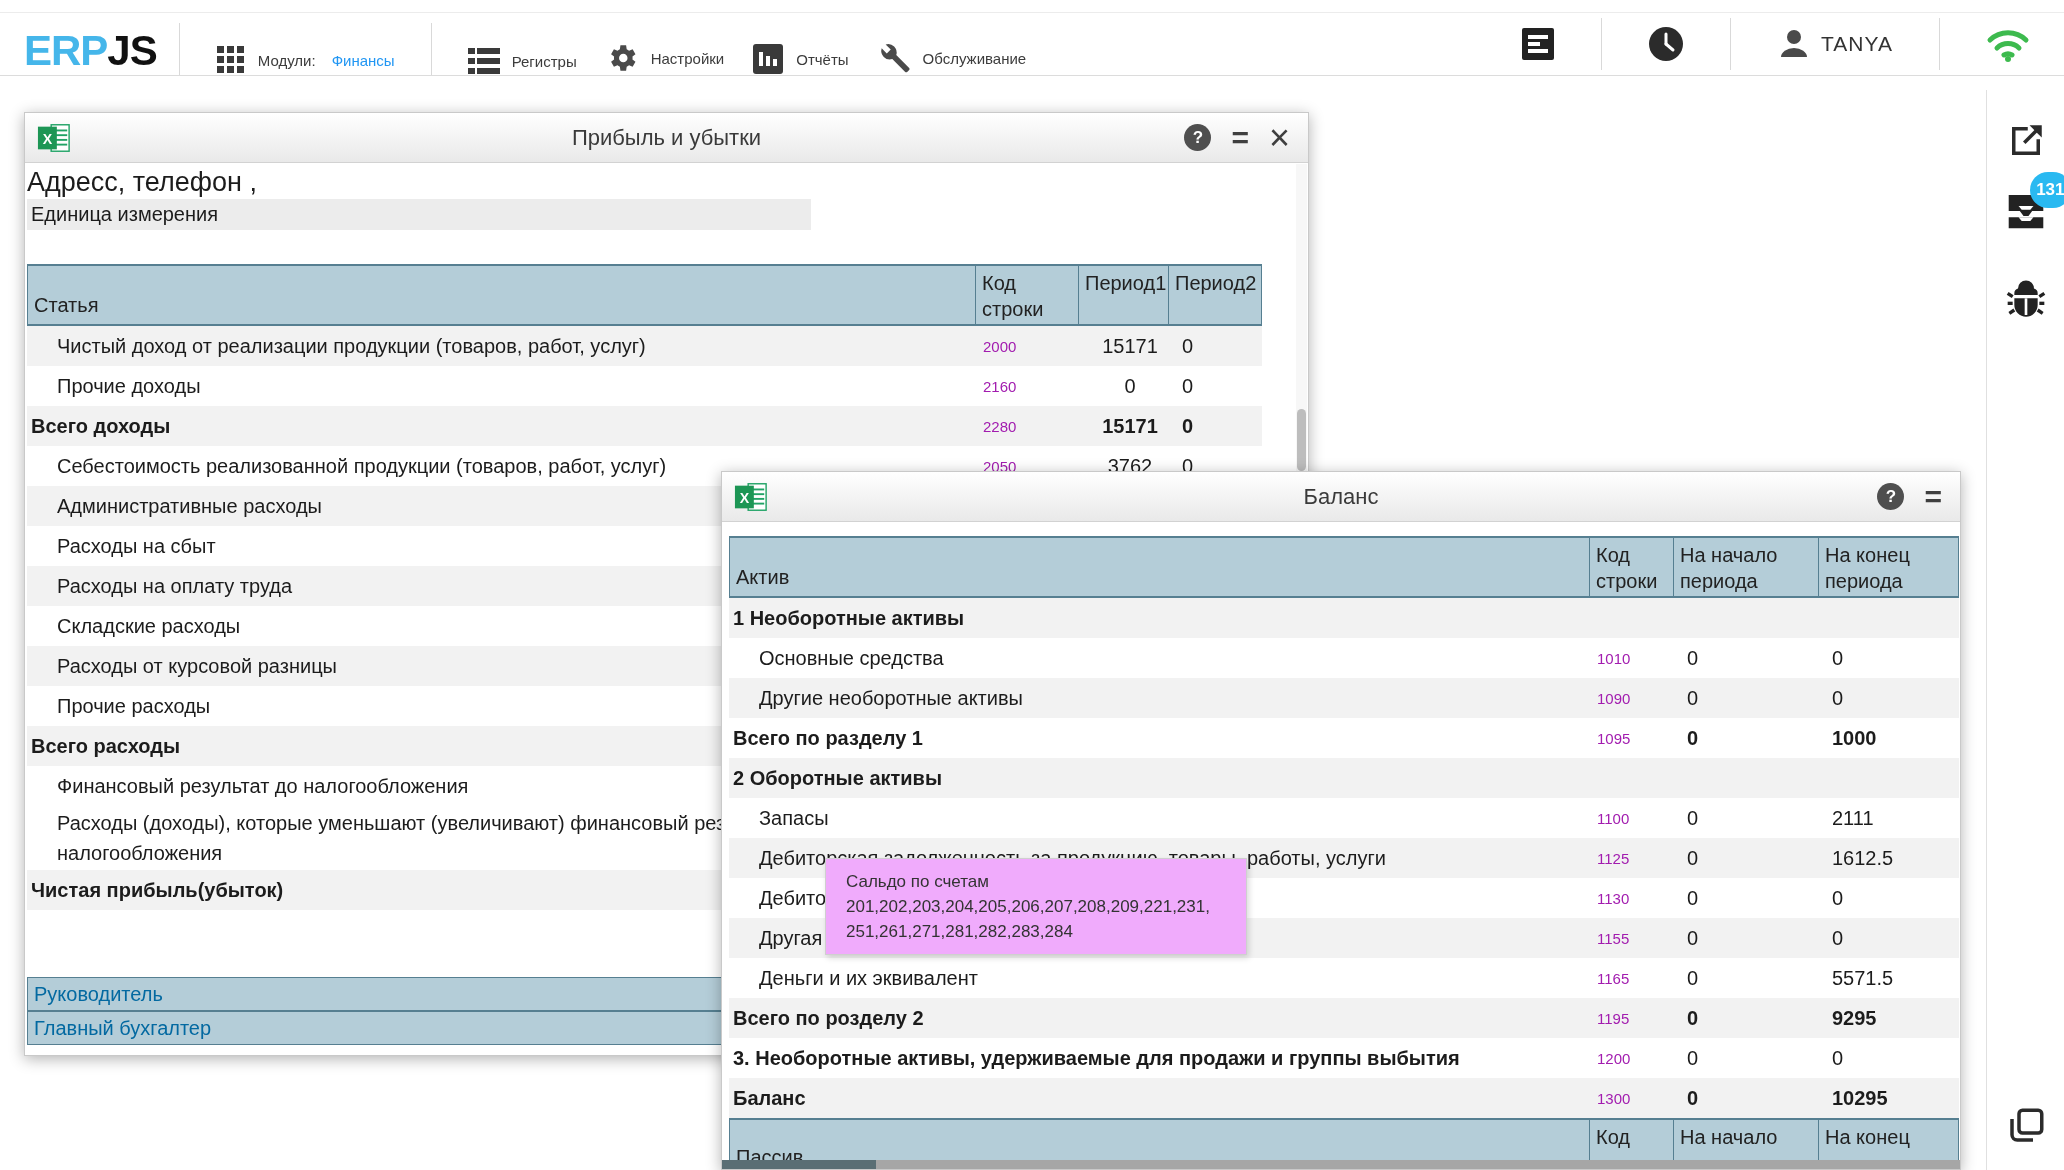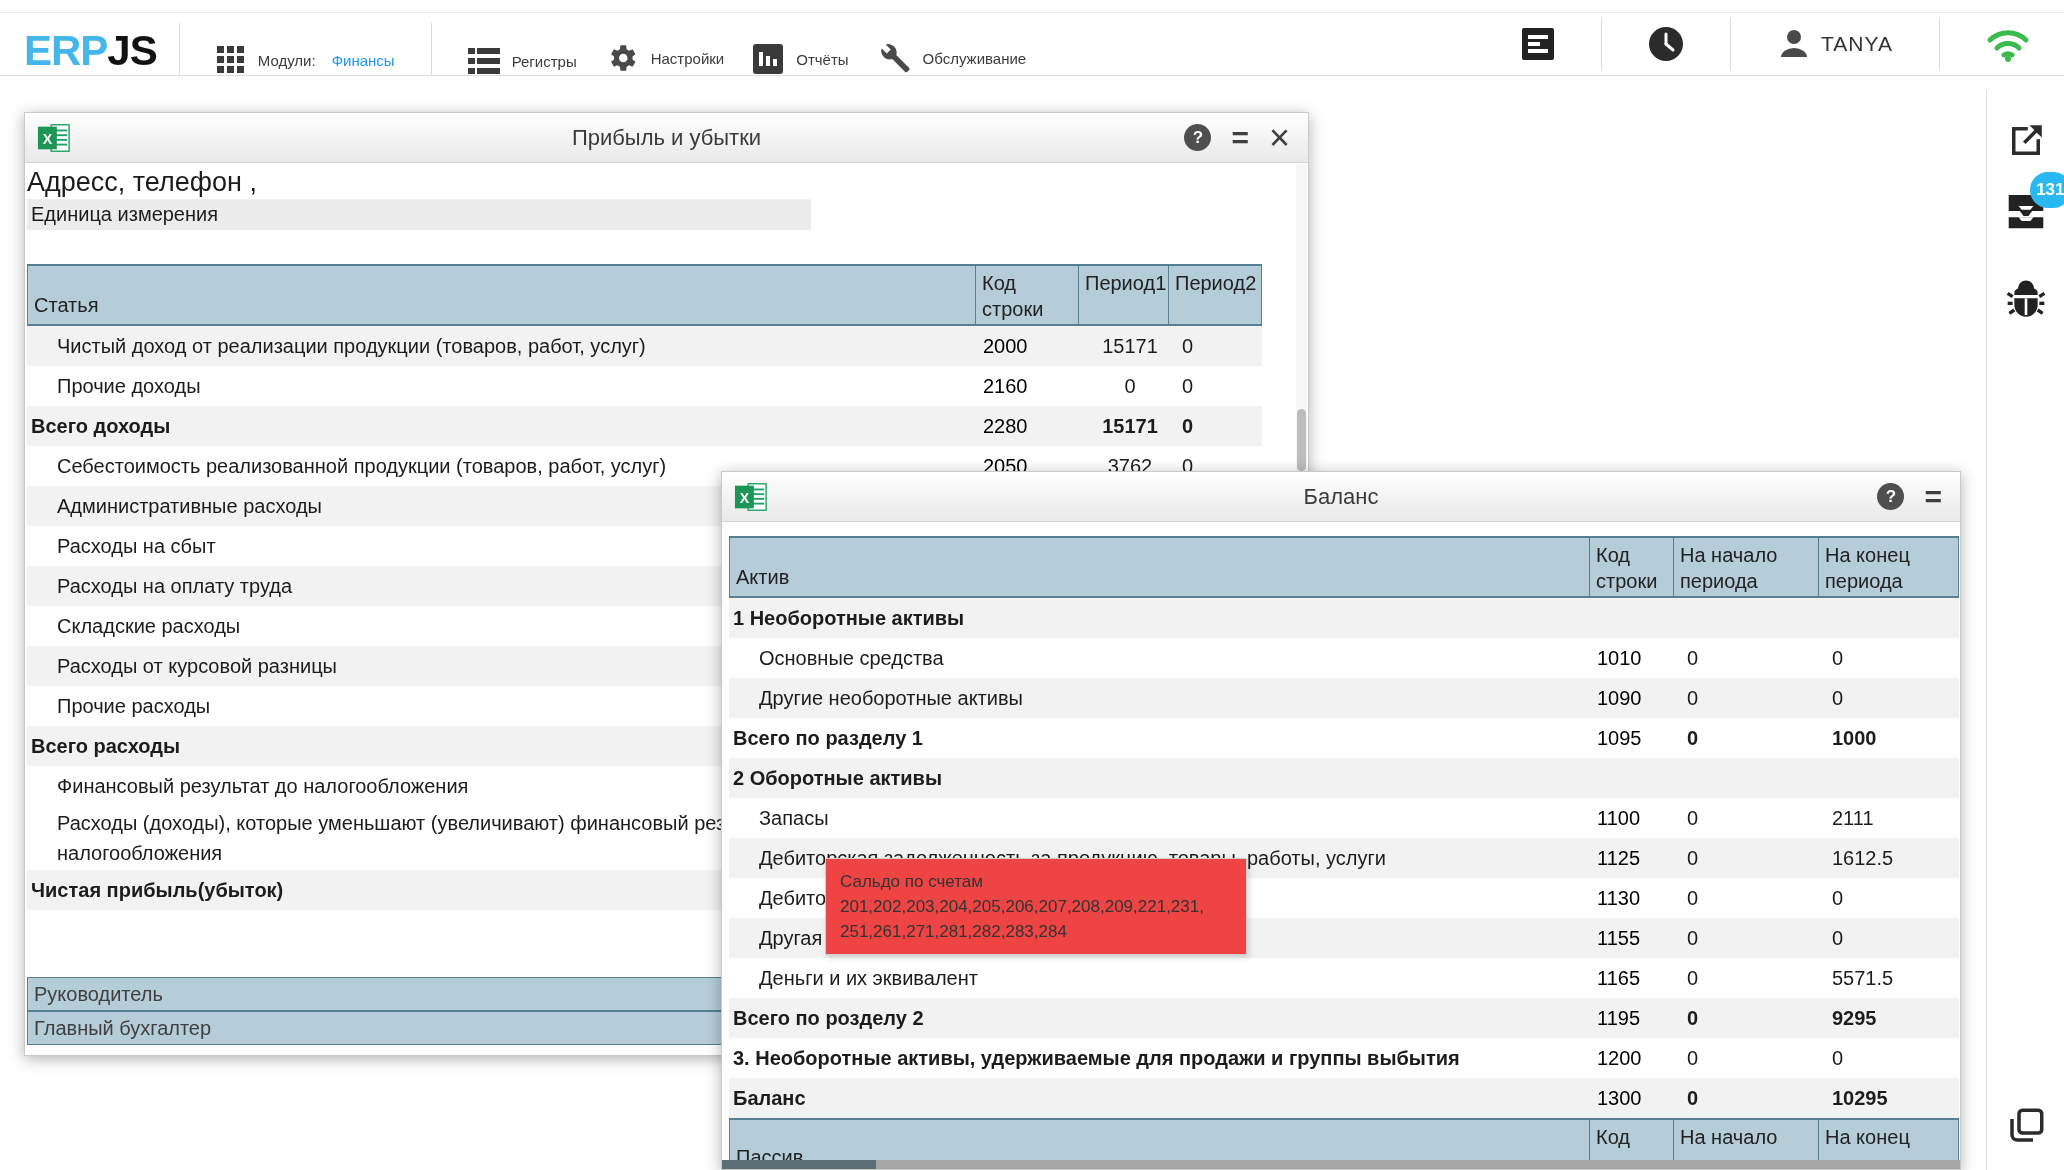--- a/index.html
+++ b/index.html
@@ -40,42 +40,42 @@
   
   .thead { display:grid; background:#b4cdd8; border:1px solid #567f91; border-top:2px solid #567f91; border-bottom:2px solid #567f91; height:62px; }
   .thead > div { border-right:1px solid #567f91; font-size:20px; color:#222; padding:4px 6px; line-height:26px; }
   .thead > div:last-child { border-right:none; }
   .thead .first { display:flex; align-items:flex-end; padding-bottom:8px; }
   .trow { display:grid; align-items:center; font-size:20px; color:#1c1c1c; height:40px; }
   .trow.alt { background:#f2f2f2; }
   .trow.tall { height:64px; line-height:30px; align-items:start; padding-top:2px; }
   .trow .lbl { padding-left:30px; }
   .trow.b .lbl { padding-left:4px; font-weight:bold; }
-  .trow .code { font-size:20px; color:#000000; padding-left:8px; }
+  .trow .code { font-size:15px; color:#a21caf; padding-left:8px; }
   .trow .v { padding-left:14px; }
   .trow .vc { text-align:center; }
   .trow.vb .v, .trow.vb .vc { font-weight:bold; }
 
   .w1grid { grid-template-columns:948px 103px 90px 94px; }
   .w2grid { grid-template-columns:860px 84px 145px 141px; }
 
   .sigrow { background:#b4cdd8; border:1px solid #567f91; height:34px; display:flex; align-items:center;
-            font-size:20px; color:#404040; padding-left:6px; }
+            font-size:20px; color:#0369a1; padding-left:6px; }
 
   
   .vscroll { position:absolute; top:51px; right:1px; width:11px; height:892px; background:#f7f7f7; }
   .vscroll .thumb { position:absolute; left:1px; width:9px; border-radius:5px; background:#bdbdbd; }
 
   
   .hscroll { position:absolute; left:0; bottom:0; width:100%; height:9px; background:#a6a6a6; }
   .hscroll .thumb { position:absolute; left:0; top:0; width:154px; height:9px; background:#5a6e74; }
 
   
-  #tooltip { position:absolute; left:825px; top:858px; width:422px; background:#ef4444; border:1px solid #cfcfcf;
-             box-shadow:2px 3px 6px rgba(0,0,0,0.15); padding:10px 14px; font-size:17px; color:#333; line-height:25px; z-index:60; }
+  #tooltip { position:absolute; left:825px; top:858px; width:422px; background:#f0abfc; border:1px solid #cfcfcf;
+             box-shadow:2px 3px 6px rgba(0,0,0,0.15); padding:10px 20px; font-size:17px; color:#333; line-height:25px; z-index:60; }
 
   .grayline { background:#ececec; }
   svg { display:block; }
 </style>
 </head>
 <body>
 
 <div id="page">
 
   <div id="topnav">

